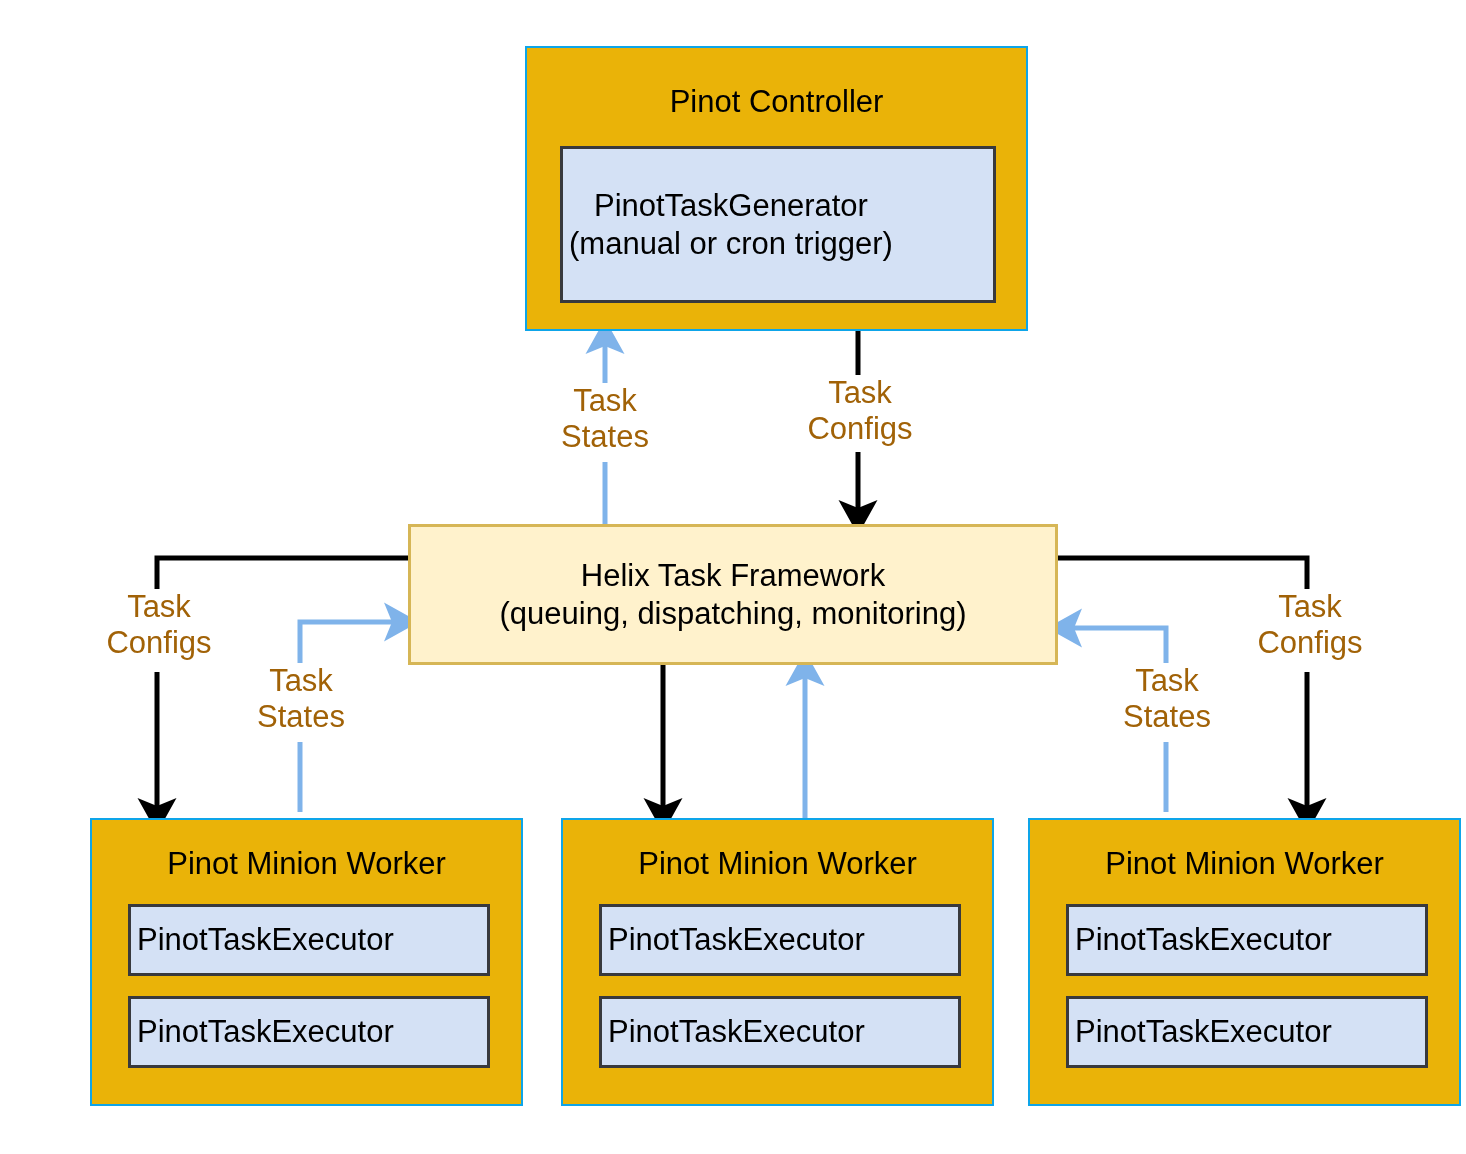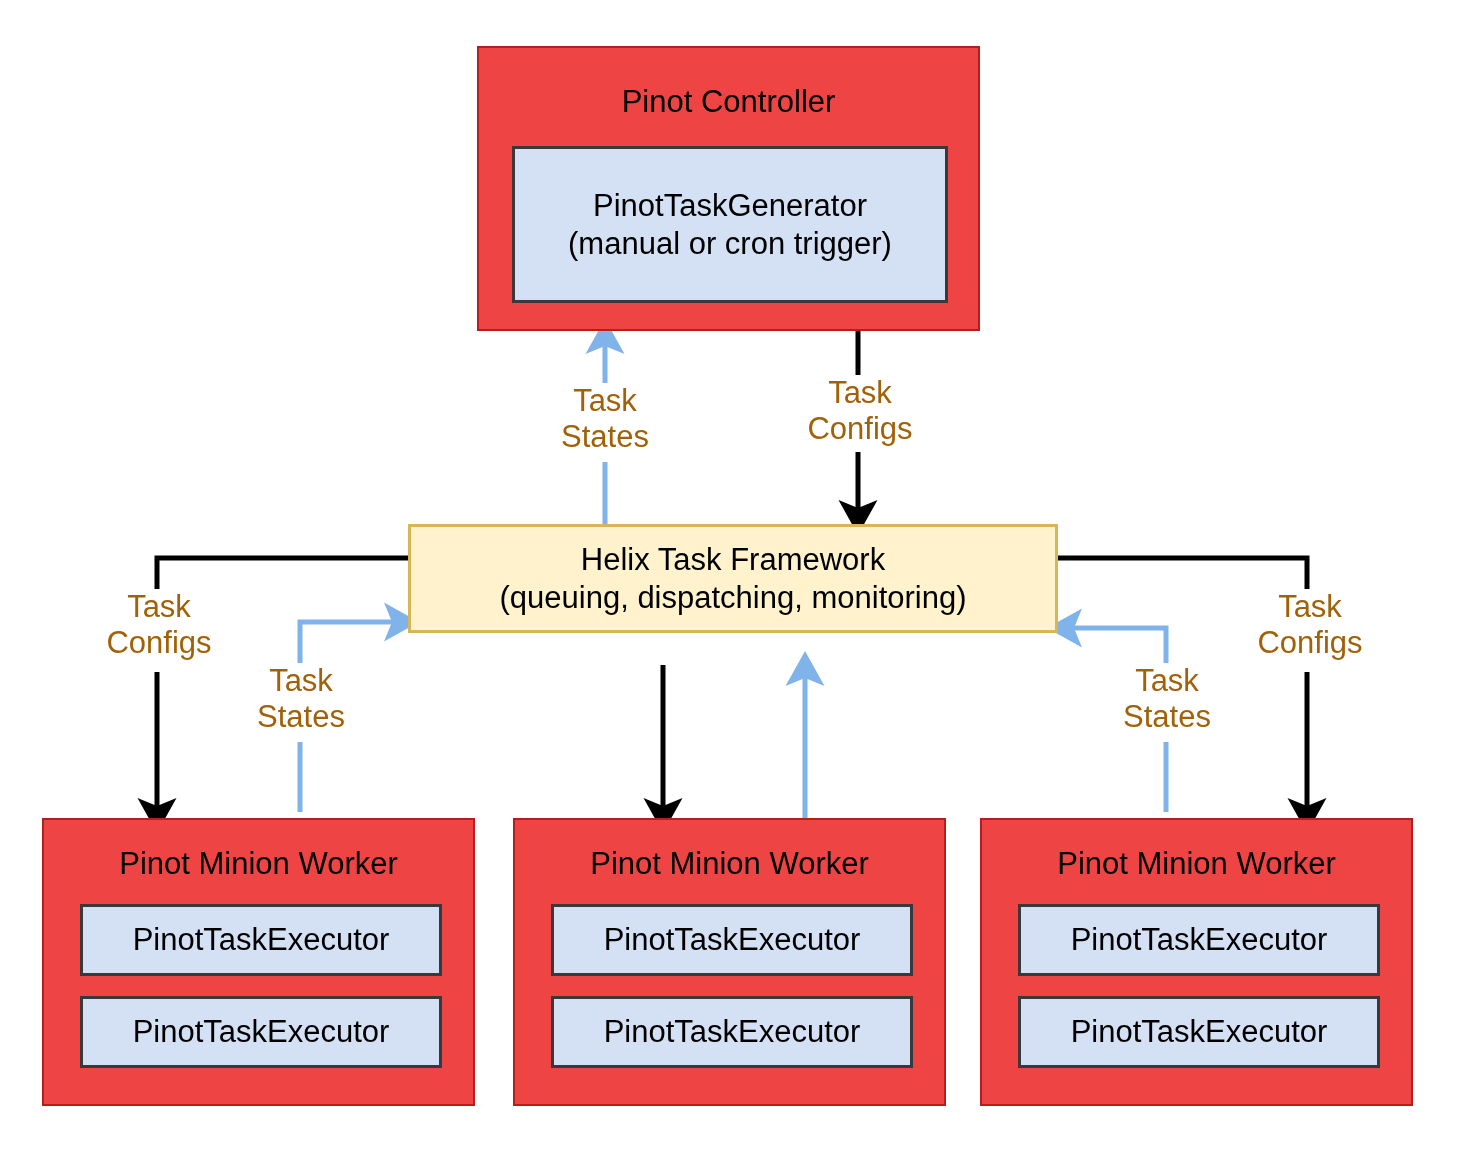--- a/index.html
+++ b/index.html
@@ -21,30 +21,31 @@
     top: 0;
     width: 1466px;
     height: 1154px;
     pointer-events: none;
   }
   .node {
     position: absolute;
     box-sizing: border-box;
   }
   .group-box {
-    background: #ef4444;
-    border: 2px solid #b91c1c;
+    background: #eab308;
+    border: 2px solid #0ea5e9;
+    margin-left: 48px;
   }
   .inner-box {
     background: #d4e1f5;
     border: 3px solid #38393d;
     box-sizing: border-box;
     display: flex;
     align-items: center;
-    justify-content: center;
+    justify-content: flex-start;
     text-align: center;
   }
   .helix-box {
     background: #fff2cc;
     border: 3px solid #d6b656;
     box-sizing: border-box;
     display: flex;
     align-items: center;
     justify-content: center;
     text-align: center;
@@ -136,21 +137,21 @@
   </svg>
 
   <div class="node group-box" style="left:477px; top:46px; width:503px; height:285px;">
     <div class="group-title" style="top:36px;">Pinot Controller</div>
     <div class="inner-box" style="position:absolute; left:33px; top:98px; width:436px; height:157px;">
       <span class="box-label">PinotTaskGenerator
 (manual or cron trigger)</span>
     </div>
   </div>
 
-  <div class="node helix-box" style="left:408px; top:524px; width:650px; height:109px;">
+  <div class="node helix-box" style="left:408px; top:524px; width:650px; height:141px;">
     <span class="helix-label">Helix Task Framework
 (queuing, dispatching, monitoring)</span>
   </div>
 
   <div class="node group-box" style="left:42px; top:818px; width:433px; height:288px;">
     <div class="group-title" style="top:26px;">Pinot Minion Worker</div>
     <div class="inner-box" style="position:absolute; left:36px; top:84px; width:362px; height:72px;">
       <span class="box-label">PinotTaskExecutor</span>
     </div>
     <div class="inner-box" style="position:absolute; left:36px; top:176px; width:362px; height:72px;">

